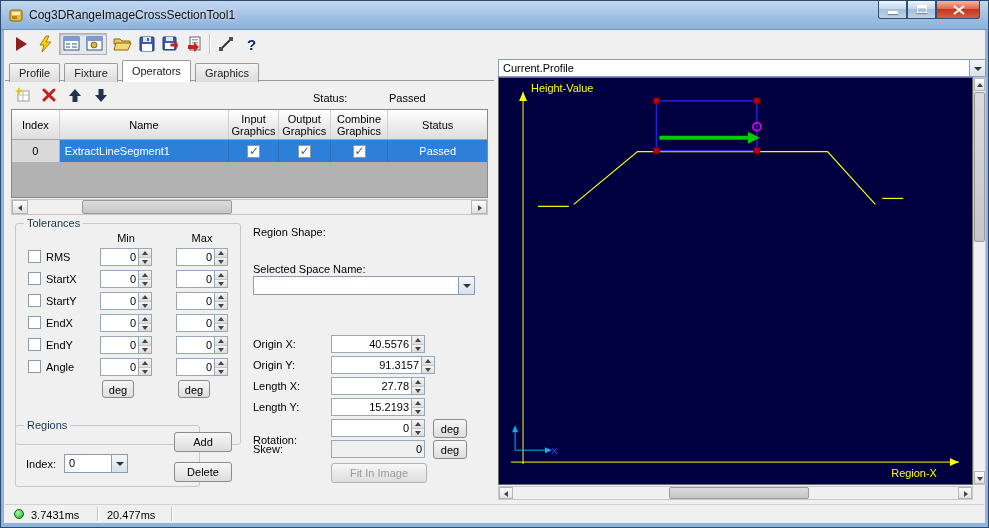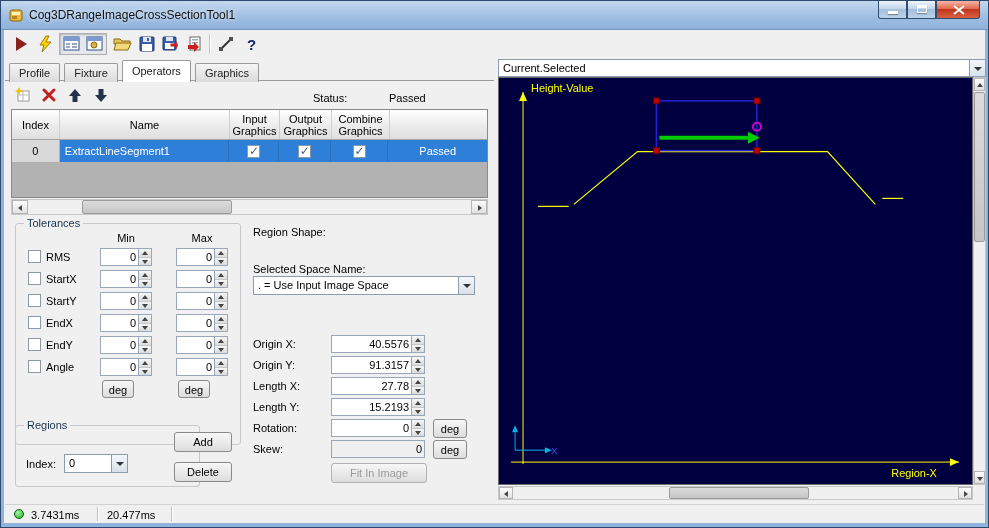--- a/index.html
+++ b/index.html
@@ -237,20 +237,21 @@
   <div class="grid">
     <div class="ghead">
       <div class="gh" style="width:48px">Index</div>
       <div class="gh" style="width:170px">Name</div>
       <div class="gh" style="width:50px">Input
 Graphics</div>
       <div class="gh" style="width:52px">Output
 Graphics</div>
       <div class="gh" style="width:58px">Combine
 Graphics</div>
+      <div class="gh" style="width:99px;border-right:none">Status</div>
     </div>
     <div class="grow">
       <div class="gc idx" style="width:48px">0</div>
       <div class="gc namec" style="width:170px">ExtractLineSegment1</div>
       <div class="gc" style="width:50px">
         <span class="checkbox checked"></span>
       </div>
       <div class="gc" style="width:52px">
         <span class="checkbox checked"></span>
       </div>
@@ -390,36 +391,35 @@
       <span class="ddl-btn"></span>
     </span>
     <div class="btn" style="left:158px;top:6px;width:58px;height:20px">Add</div>
     <div class="btn" style="left:158px;top:36px;width:58px;height:20px">Delete</div>
   </div>
 
   <span class="lbl" style="left:252px;top:225px">Region Shape:</span>
 
   <span class="lbl" style="left:252px;top:262px">Selected Space Name:</span>
   <span class="ddl" style="left:252px;top:275px;width:222px">
-    <span class="ddl-text">. = Use Input Image Space</span>
     <span class="ddl-btn"></span>
   </span>
 
 
   <span class="lbl" style="left:252px;top:337px">Origin X:</span>
   <span class="spinner" style="left:330px;top:334px;width:94px">
     <span class="spin-val">40.5576</span>
     <span class="spin-btns">
         <span class="spin-up"></span>
         <span class="spin-down"></span>
       </span>
   </span>
 
   <span class="lbl" style="left:252px;top:358px">Origin Y:</span>
-  <span class="spinner" style="left:330px;top:355px;width:94px">
+  <span class="spinner" style="left:330px;top:355px;width:104px">
     <span class="spin-val">91.3157</span>
     <span class="spin-btns">
         <span class="spin-up"></span>
         <span class="spin-down"></span>
       </span>
   </span>
 
   <span class="lbl" style="left:252px;top:379px">Length X:</span>
   <span class="spinner" style="left:330px;top:376px;width:94px">
     <span class="spin-val">27.78</span>
@@ -431,40 +431,40 @@
 
   <span class="lbl" style="left:252px;top:400px">Length Y:</span>
   <span class="spinner" style="left:330px;top:397px;width:94px">
     <span class="spin-val">15.2193</span>
     <span class="spin-btns">
         <span class="spin-up"></span>
         <span class="spin-down"></span>
       </span>
   </span>
 
-  <span class="lbl" style="left:252px;top:421px">Rotation:</span>
+  <span class="lbl" style="left:252px;top:433px">Rotation:</span>
   <span class="spinner" style="left:330px;top:418px;width:94px">
     <span class="spin-val">0</span>
     <span class="spin-btns">
         <span class="spin-up"></span>
         <span class="spin-down"></span>
       </span>
   </span>
   <div class="btn" style="left:432px;top:418px;width:34px;height:19px">deg</div>
 
   <span class="lbl" style="left:252px;top:442px">Skew:</span>
   <span class="spinner disabled" style="left:330px;top:439px;width:94px">
     <span class="spin-val">0</span>
   </span>
   <div class="btn" style="left:432px;top:439px;width:34px;height:19px">deg</div>
 
   <div class="btn disabled" style="left:330px;top:462px;width:96px;height:20px">Fit In Image</div>
 
   <span class="combo-top">
-    <span class="ddl-text" style="top:2px">Current.Selected</span>
+    <span class="ddl-text" style="top:2px">Current.Profile</span>
     <span class="ddl-btn"></span>
   </span>
 
   <div class="display">
     <svg id="display-svg" viewBox="0 0 475 408">
         <line x1="24" y1="14" x2="24" y2="388" stroke="#FFFF00"></line>
         <polygon points="20,23 24,14 28,23" fill="#FFFF00"></polygon>
         <line x1="12" y1="386" x2="462" y2="386" stroke="#FFFF00"></line>
         <polygon points="453,382 462,386 453,390" fill="#FFFF00"></polygon>
         <text x="32" y="14" fill="#FFFF00" font-size="11">Height-Value</text>

